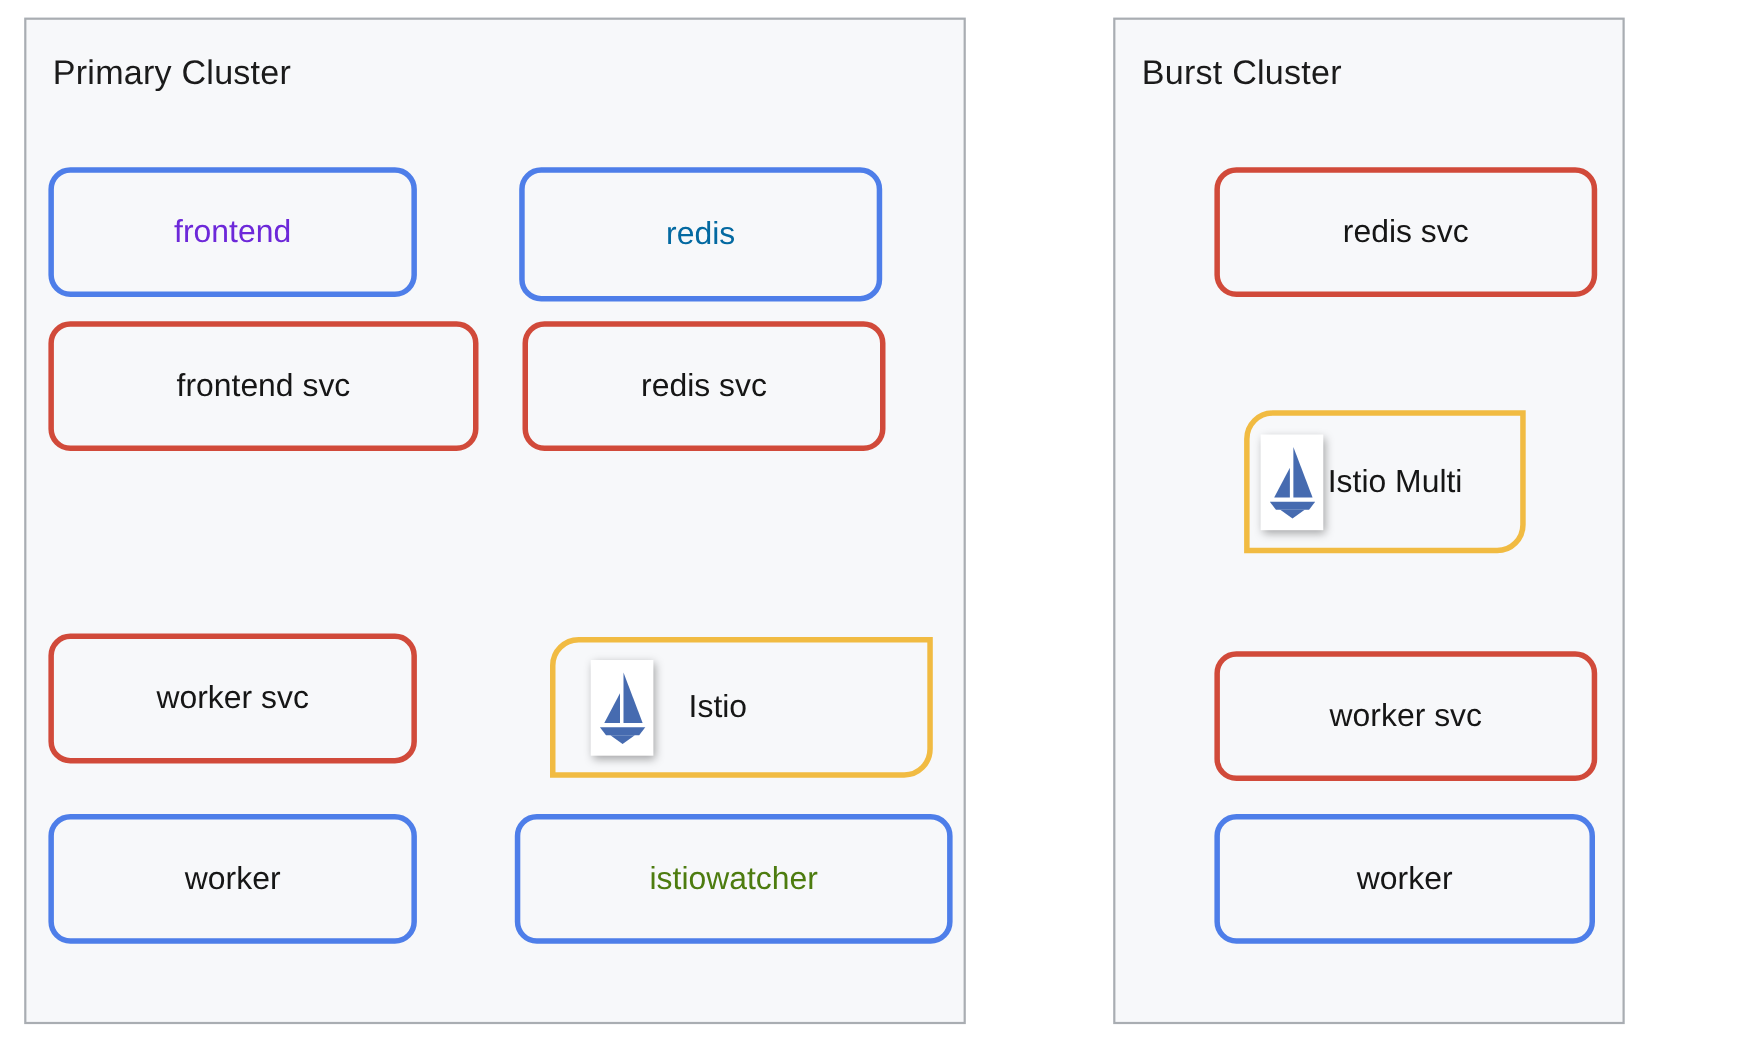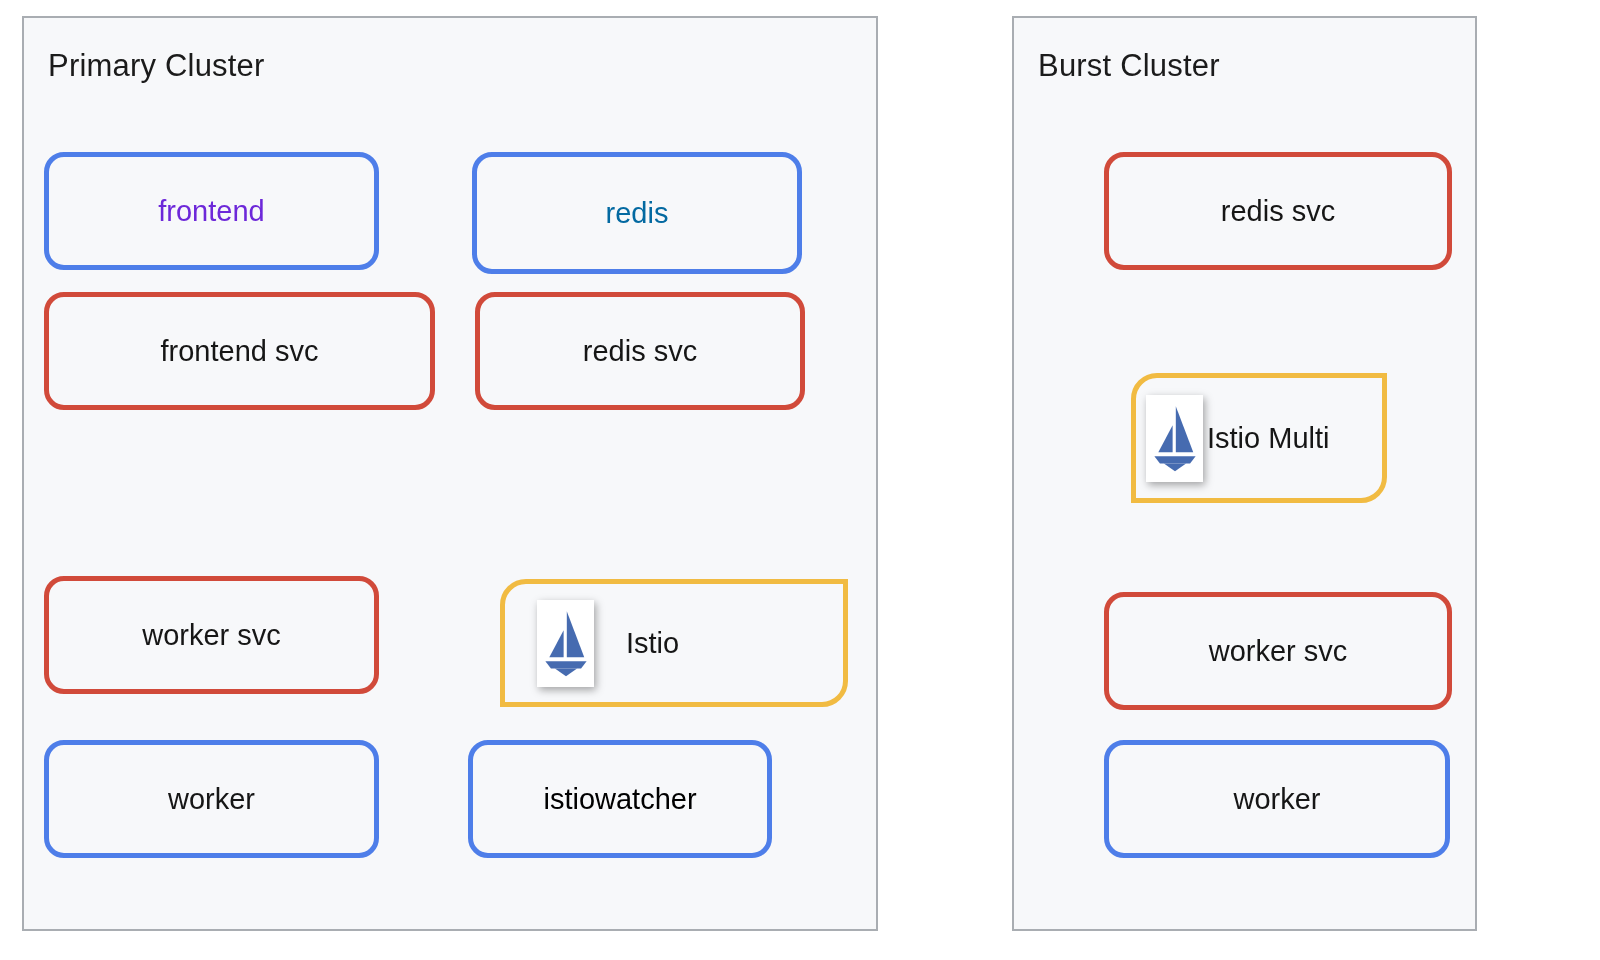--- a/index.html
+++ b/index.html
@@ -98,21 +98,21 @@
           <polygon points="30,4 52,62 30,62" fill="#466bb0"></polygon>
           <polygon points="3,67 55,67 48,76 10,76" fill="#466bb0"></polygon>
           <polygon points="15,76 43,76 29,86" fill="#466bb0"></polygon>
         </svg>
       </span>
       <span class="node-label">Istio</span>
     </div>
     <div class="node blue" style="left: 44px; top: 740px; width: 335px; height: 118px; border-color: rgb(78, 126, 233); color: rgb(22, 22, 22);">
       <span class="node-label">worker</span>
     </div>
-    <div class="node blue" style="left: 468px; top: 740px; width: 304px; height: 118px; border-color: rgb(78, 126, 233); color: #000000;">
+    <div class="node blue" style="left: 468px; top: 740px; width: 398px; height: 118px; border-color: rgb(78, 126, 233); color: #4d7c0f;">
       <span class="node-label">istiowatcher</span>
     </div>
     <div class="node red" style="left: 1104px; top: 152px; width: 348px; height: 118px; border-color: rgb(209, 74, 58); color: rgb(22, 22, 22);">
       <span class="node-label">redis svc</span>
     </div>
     <div class="node yellow has-icon" style="left: 1131px; top: 373px; width: 256px; height: 130px; border-color: rgb(241, 187, 66); color: rgb(22, 22, 22); padding-left: 10px;">
       <span class="icon-card" style="background: rgb(255, 255, 255); margin-right: 4px;">
         <svg width="46" height="74" viewBox="0 0 58 88">
           <polygon points="8,62 26,28 26,62" fill="#466bb0"></polygon>
           <polygon points="30,4 52,62 30,62" fill="#466bb0"></polygon>

